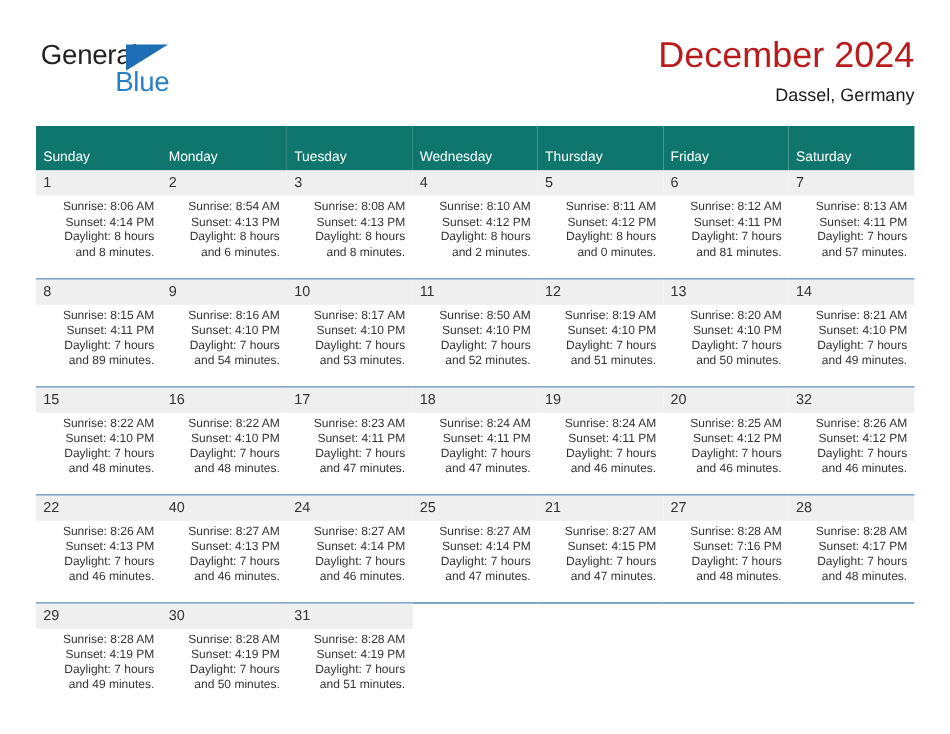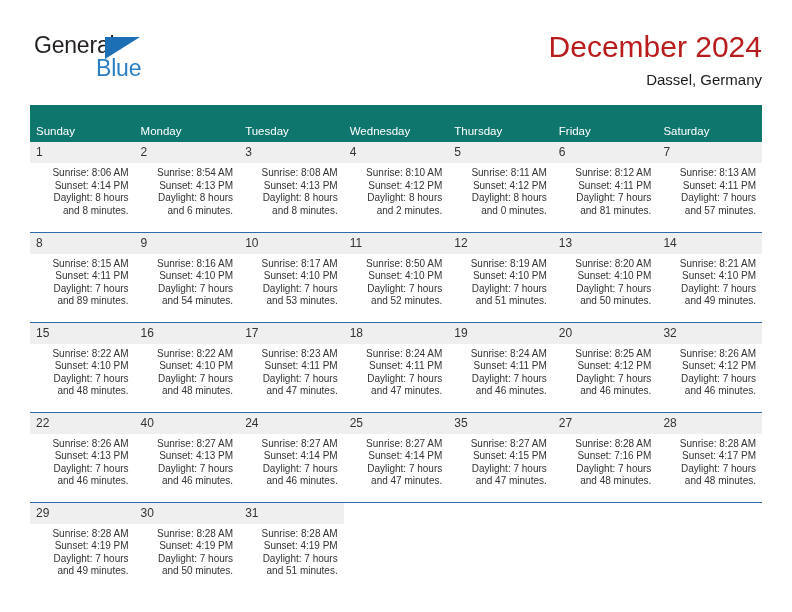--- a/index.html
+++ b/index.html
@@ -435,21 +435,21 @@
               <div class="info">
                 <div>Sunrise: 8:27 AM</div>
                 <div>Sunset: 4:14 PM</div>
                 <div>Daylight: 7 hours</div>
                 <div>and 47 minutes.</div>
               </div>
             </div>
           </td>
           <td>
             <div class="daycell">
-              <div class="daynum">35</div>
+              <div class="daynum">21</div>
               <div class="info">
                 <div>Sunrise: 8:27 AM</div>
                 <div>Sunset: 4:15 PM</div>
                 <div>Daylight: 7 hours</div>
                 <div>and 47 minutes.</div>
               </div>
             </div>
           </td>
           <td>
             <div class="daycell">

